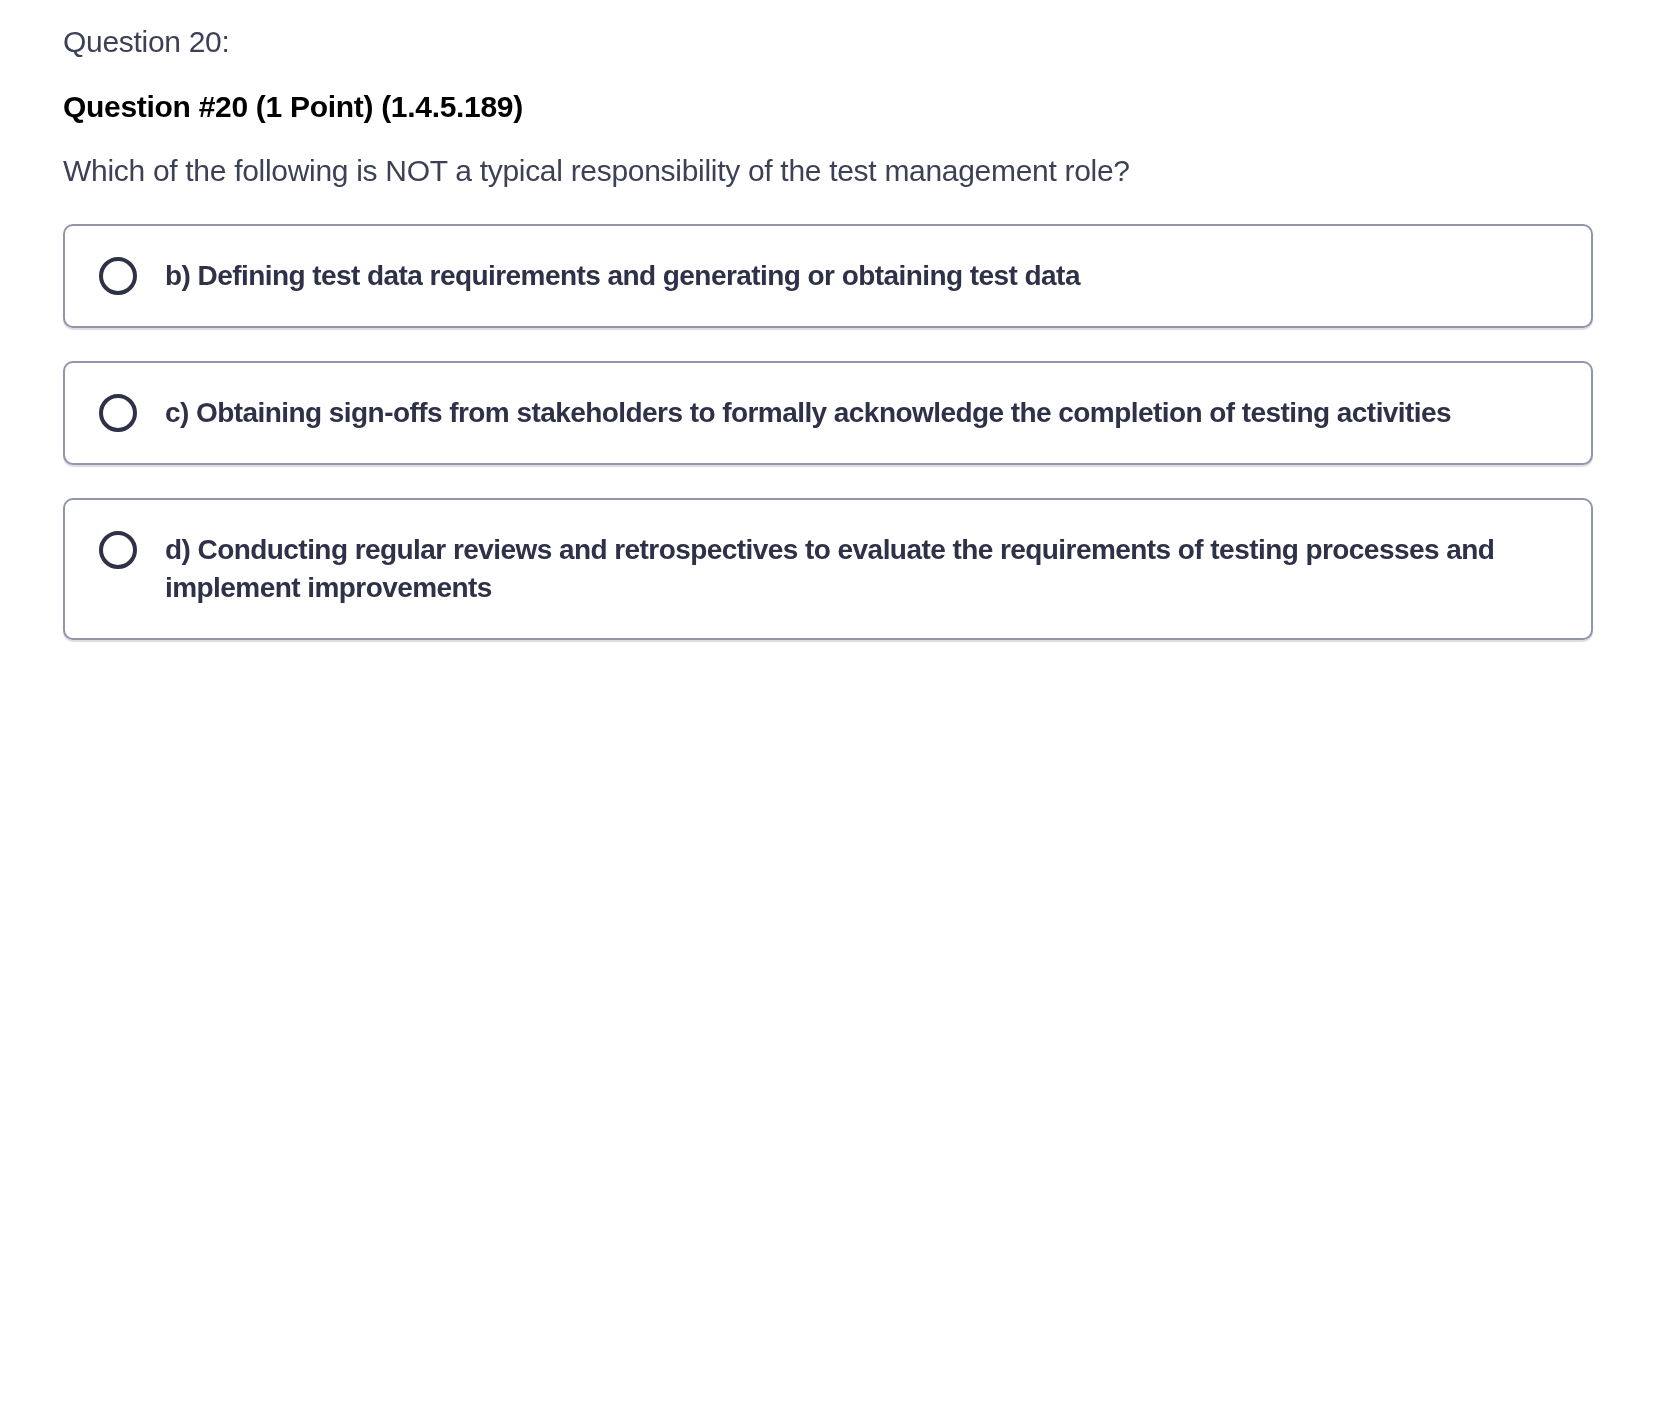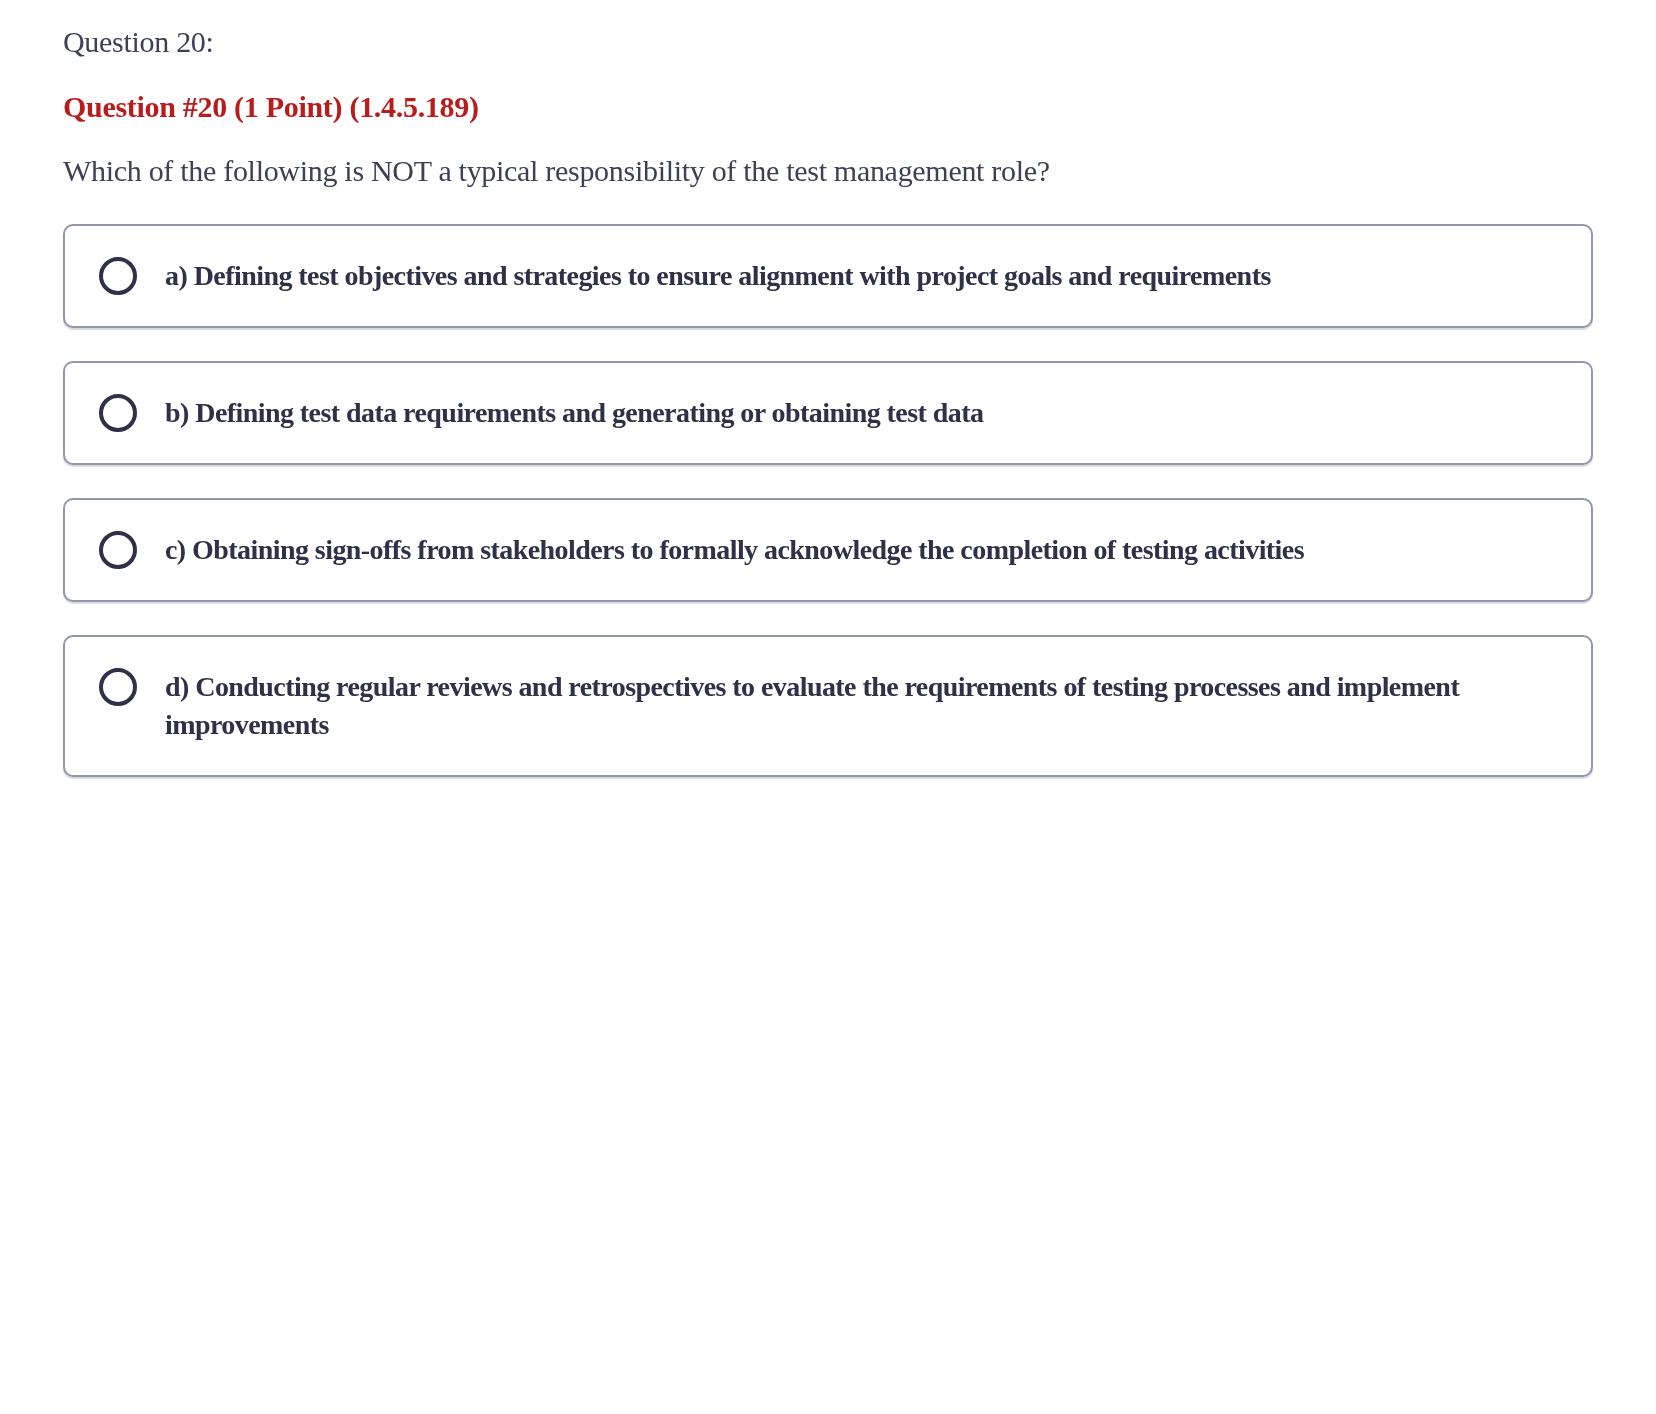--- a/index.html
+++ b/index.html
@@ -5,35 +5,35 @@
   * { box-sizing: border-box; }
   html, body {
     margin: 0;
     padding: 0;
     background: #ffffff;
   }
   .page {
     width: 1656px;
     height: 1414px;
     background: #ffffff;
-    font-family: Liberation Serif, serif;
+    font-family: Liberation Sans, sans-serif;
     padding: 25px 63px 0 63px;
     overflow: hidden;
   }
   .q-number {
     font-size: 30px;
     font-weight: 400;
     color: #3d4156;
     letter-spacing: -0.01em;
     margin: 0 0 31px 0;
   }
   .q-title {
     font-size: 30px;
     font-weight: 600;
-    color: #b91c1c;
+    color: #000000;
     letter-spacing: -0.01em;
     margin: 0 0 30px 0;
   }
   .q-prompt {
     font-size: 30px;
     font-weight: 400;
     color: #3d4156;
     letter-spacing: -0.01em;
     margin: 8px 0 36px 0;
   }
@@ -76,24 +76,20 @@
 <div class="page">
 
   <div class="q-number">Question 20:</div>
 
   <div class="q-title">Question #20 (1 Point) (1.4.5.189)</div>
 
   <div class="q-prompt">Which of the following is NOT a typical responsibility of the test management role?</div>
 
   <div class="options">
 
-    <div class="option">
-      <span class="radio" role="radio" aria-checked="false"></span>
-      <span class="option-label">a) Defining test objectives and strategies to ensure alignment with project goals and requirements</span>
-    </div>
 
     <div class="option">
       <span class="radio" role="radio" aria-checked="false"></span>
       <span class="option-label">b) Defining test data requirements and generating or obtaining test data</span>
     </div>
 
     <div class="option">
       <span class="radio" role="radio" aria-checked="false"></span>
       <span class="option-label">c) Obtaining sign-offs from stakeholders to formally acknowledge the completion of testing activities</span>
     </div>

